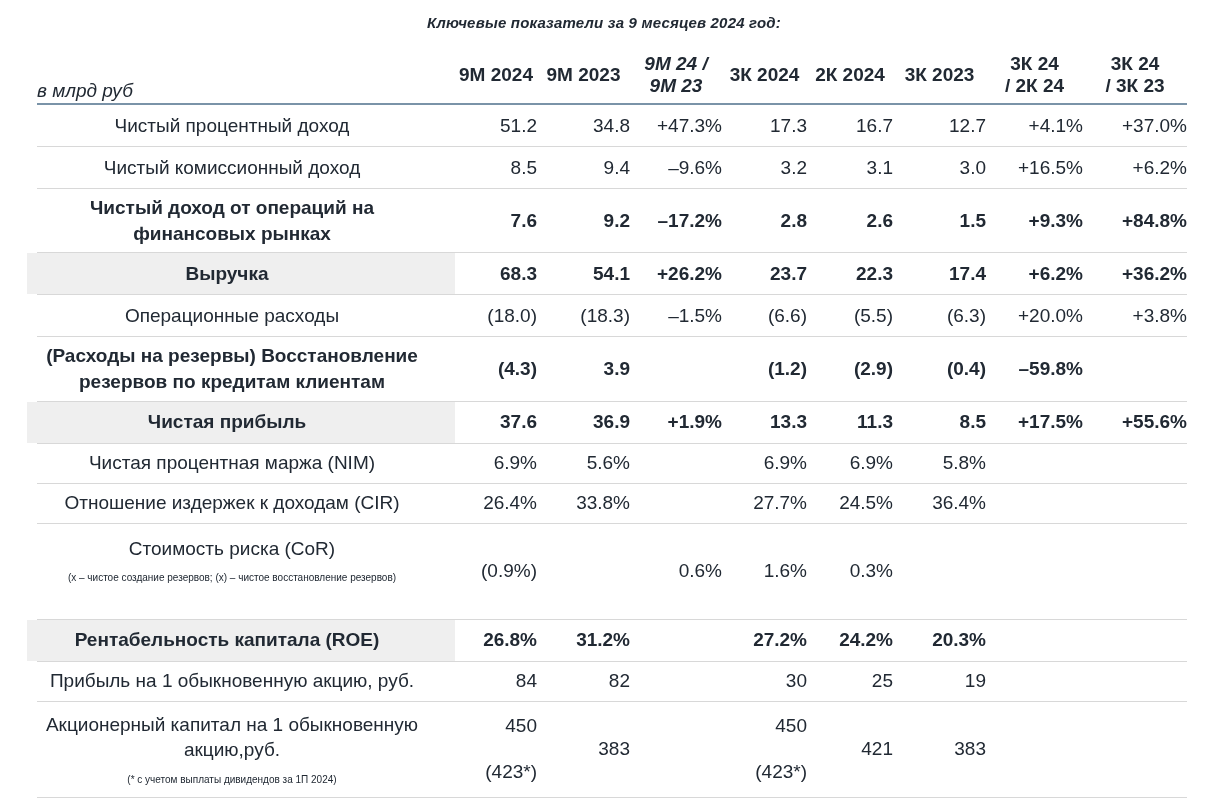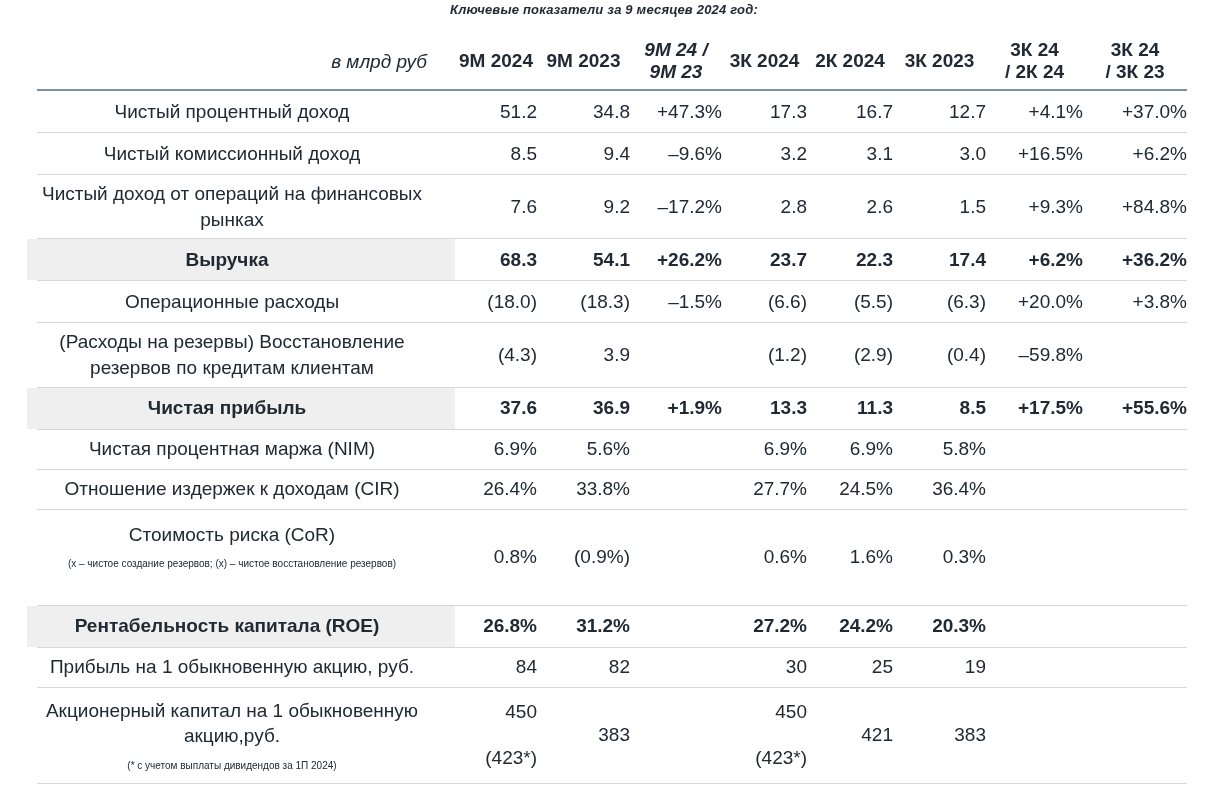--- a/index.html
+++ b/index.html
@@ -12,24 +12,24 @@
   *{box-sizing:border-box;margin:0;padding:0;}
   html,body{width:1208px;background:var(--bg);}
   body{
     font-family:"Liberation Sans", sans-serif;
     color:var(--text);
     height:804px;
     overflow:hidden;
   }
   .page-title{
     text-align:center;
-    font-size:13px;
+    font-size:15px;
     font-weight:bold;
     font-style:italic;
-    padding-top:2px;
+    padding-top:14px;
     letter-spacing:0.2px;
   }
   .fin-table{
     margin:16px 21px 0 37px;
     width:1150px;
   }
   .tr{
     display:grid;
     grid-template-columns:418px 82px 93px 92px 85px 86px 93px 97px 104px;
     border-bottom:1px solid var(--separator);
@@ -38,23 +38,23 @@
   .tr.head{
     border-bottom:2px solid var(--underline);
     min-height:58px;
   }
   .th{
     display:flex;align-items:center;justify-content:center;
     font-weight:bold;font-size:19px;text-align:center;
   }
   .th span{white-space:pre;line-height:1.15;}
   .th.unit{
-    justify-content:flex-end;align-items:flex-end;
+    justify-content:flex-start;align-items:flex-end;
     font-weight:normal;font-style:italic;
-    padding:0 28px 16px 0;
+    padding:0 28px 1px 0;
   }
   .th.it{font-style:italic;}
   .td{display:flex;}
   .td.label{
     flex-direction:column;justify-content:center;
     font-size:19px;line-height:1.35;
     padding:6px 28px 6px 0;
     text-align:center;
   }
   .td.num{
@@ -62,21 +62,21 @@
     font-size:19px;
   }
   .td.num span{white-space:pre;text-align:right;}
   .note{
     font-size:10px;line-height:1.55;margin-top:9px;
   }
   .tr.bold .td{font-weight:bold;}
   .tr.hl .td.label{background:var(--highlight);margin-left:-10px;}
   .tr.h40{min-height:40px;}
   .tr.h42{min-height:42px;}
-  .tr.h58{min-height:58px;}
+  .tr.h58{min-height:58px;font-weight:bold;}
   .tr.h96{min-height:96px;}
   .tr.top .td.label{justify-content:flex-start;padding-top:12px;}
   .tr.equity .td.label{justify-content:space-between;padding-top:10px;padding-bottom:10px;}
   .tr.equity .td.num span{line-height:2.45;}
 </style>
 </head>
 <body>
 
 <div class="page-title">Ключевые показатели за 9 месяцев 2024 год:</div>
 
@@ -384,23 +384,20 @@
         <span></span>
       </div>
   </div>
 
   <div class="tr h96 top">
     <div class="td label">
       <span>Стоимость риска (CoR)</span>
       <span class="note">(х – чистое создание резервов; (х) – чистое восстановление резервов)</span>
     </div>
     <div class="td num">
-        <span>0.8%</span>
-      </div>
-    <div class="td num">
         <span>(0.9%)</span>
       </div>
     <div class="td num">
         <span></span>
       </div>
     <div class="td num">
         <span>0.6%</span>
       </div>
     <div class="td num">
         <span>1.6%</span>

